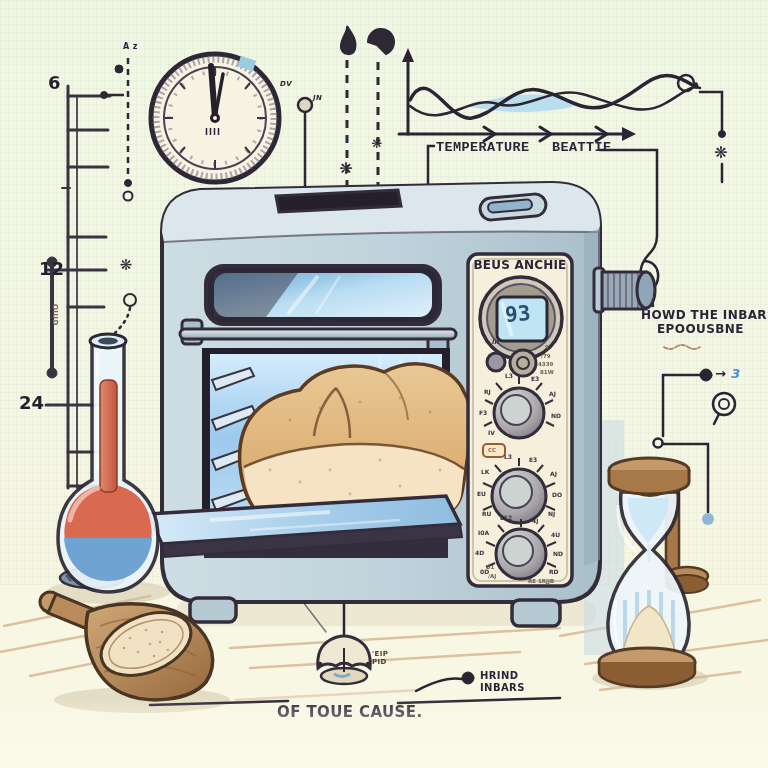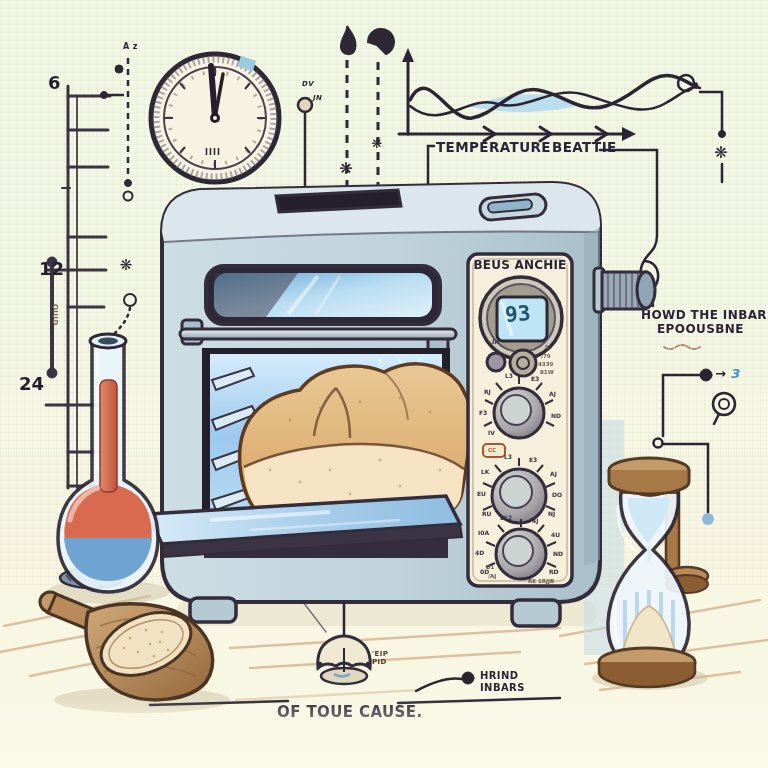--- a/index.html
+++ b/index.html
@@ -7,21 +7,21 @@
          font-family:"DejaVu Sans","Liberation Sans",sans-serif;color:#2b2436;}
   .wall{position:absolute;left:0;top:0;width:768px;height:585px;
         background:
           repeating-linear-gradient(0deg, rgba(150,195,175,.10) 0 1px, transparent 1px 8px),
           repeating-linear-gradient(90deg, rgba(150,195,175,.10) 0 1px, transparent 1px 8px),
           linear-gradient(180deg,#f1f6e3 0%,#f5f6e4 70%,#f8f5e0 100%);}
   .tablefade{position:absolute;left:0;bottom:0;width:768px;height:70px;
         background:linear-gradient(180deg, rgba(251,250,233,0) 0%, #fbfae9 85%);}
   svg{position:absolute;left:0;top:0;}
   .lbl{position:absolute;font-weight:bold;line-height:1.18;letter-spacing:.4px;white-space:nowrap;}
-  .big{font-size:13.5px;}
+  .big{font-size:13.5px;font-family:Liberation Mono, monospace;}
   .note{font-size:12.5px;}
   .tick{position:absolute;font-size:6px;font-weight:bold;color:#3a3040;letter-spacing:0;}
   .micro{position:absolute;font-size:5.5px;font-weight:bold;color:#6a5d50;letter-spacing:0;}
   .num{position:absolute;font-weight:bold;font-size:18px;color:#241f2b;}
   .u2{border-bottom:2px solid #2b2436;padding-bottom:1px;}
   .vert{writing-mode:vertical-rl;}
 </style>
 </head>
 <body>
 
@@ -409,25 +409,25 @@
       <path d="M318,668 Q316,648 330,640 Q344,632 358,640 Q372,648 370,668 Q362,661 352,666 Q344,660 336,666 Q326,661 318,668 Z" fill="#efe8d2" stroke="#332c3a" stroke-width="3"></path>
       <path d="M334,674 q8,5 16,0" fill="none" stroke="#7fa9c8" stroke-width="3"></path>
       <line x1="344" y1="648" x2="344" y2="672" stroke="#2e2835" stroke-width="2"></line>
       <circle cx="320" cy="664" r="2.3" fill="#332c3a"></circle>
         <circle cx="368" cy="664" r="2.3" fill="#332c3a"></circle>
     </g>
   </svg>
 
   <span class="num" style="left:48px;top:72px;">6</span>
   <span class="num" style="left:21px;top:258px;margin-left:18px;">12</span>
-  <span class="num" style="left:19px;top:373px;">24</span>
+  <span class="num" style="left:19px;top:392px;">24</span>
   <span class="lbl vert" style="left:51px;top:304px;font-size:7px;color:#7a6a58;">OIUD</span>
 
   <span class="lbl" style="left:112px;top:42px;font-size:8px;margin-left:11px;">A z</span>
-  <span class="lbl" style="left:302px;top:80px;font-size:7px;font-style:italic;">DV</span>
+  <span class="lbl" style="left:280px;top:80px;font-size:7px;font-style:italic;">DV</span>
   <span class="lbl" style="left:313px;top:94px;font-size:7px;font-style:italic;">JN</span>
 
   <span class="lbl big" style="left:436px;top:140px;">TEMPERATURE</span>
   <span class="lbl big" style="left:552px;top:140px;">BEATTIE</span>
 
   <div class="lbl note" style="left:641px;top:308px;font-size:12px;">
     <span>HOWD THE INBARS</span><br>
     <span style="margin-left:16px;">EPOOUSBNE</span>
   </div>
   <div class="lbl" style="left:715px;top:366px;font-size:13px;">
@@ -441,21 +441,21 @@
   </div>
   <div class="lbl" style="left:480px;top:670px;font-size:10px;">
     <span>HRIND</span><br>
     <span>INBARS</span>
   </div>
   <div class="lbl" style="left:372px;top:650px;font-size:7px;color:#4a3c30;">
     <span>'EIP</span><br>
     <span>PID</span>
   </div>
 
-  <span class="lbl" style="left:205px;top:148px;font-size:8px;letter-spacing:1px;">IIII</span>
+  <span class="lbl" style="left:205px;top:128px;font-size:8px;letter-spacing:1px;">IIII</span>
 
   <span class="lbl" style="left:472px;top:258px;width:96px;text-align:center;font-size:12px;letter-spacing:.2px;">BEUS ANCHIE</span>
   <span class="lbl" style="left:505px;top:302px;font-size:21px;color:#25506e;transform:rotate(-5deg);font-family:'DejaVu Sans Mono',monospace;">93</span>
   <span class="micro" style="left:492px;top:338px;font-size:6.5px;font-style:italic;color:#3a3040;">In</span>
   <span class="micro" style="left:545px;top:344px;">9</span>
   <span class="micro" style="left:541px;top:353px;">/79</span>
   <span class="micro" style="left:538px;top:361px;">4339</span>
   <span class="micro" style="left:540px;top:369px;">81W</span>
   <span class="micro" style="left:488px;top:447px;color:#a2592d;">CC</span>
 

